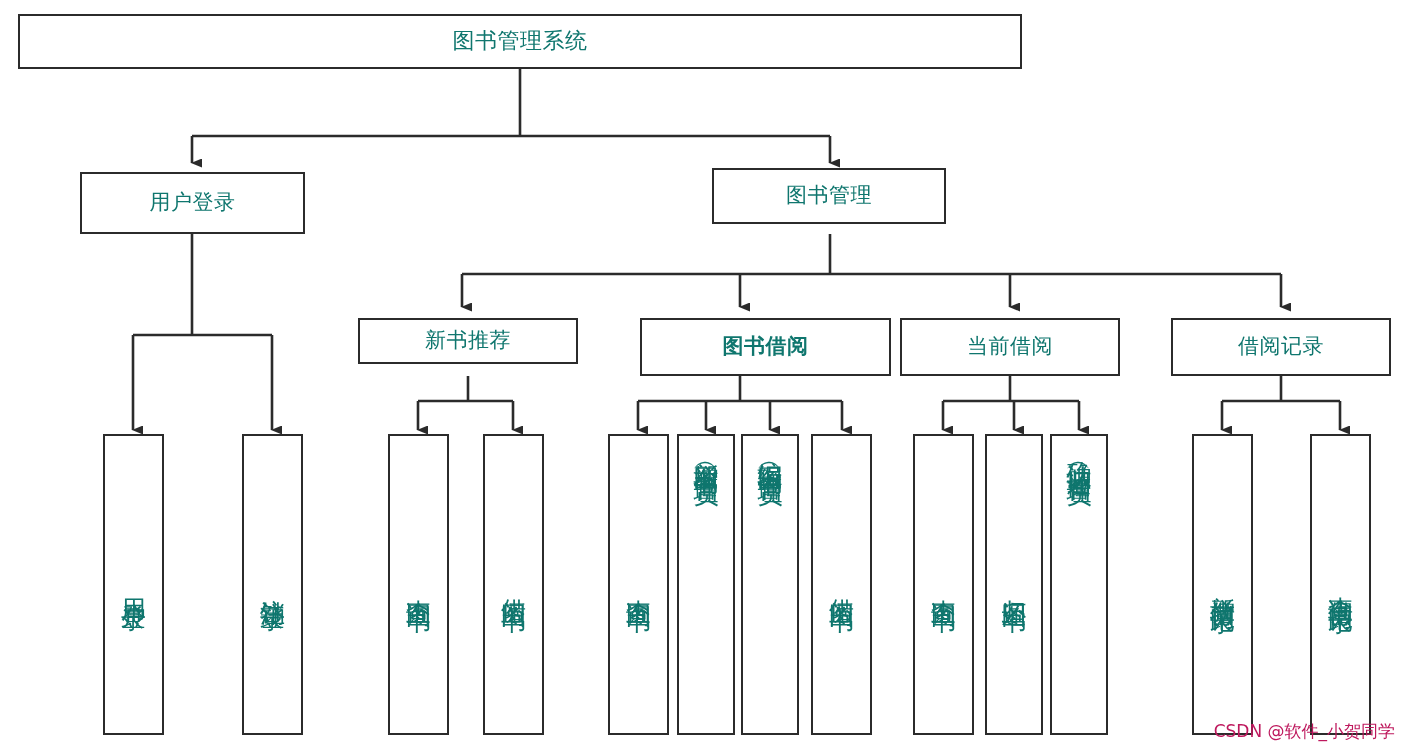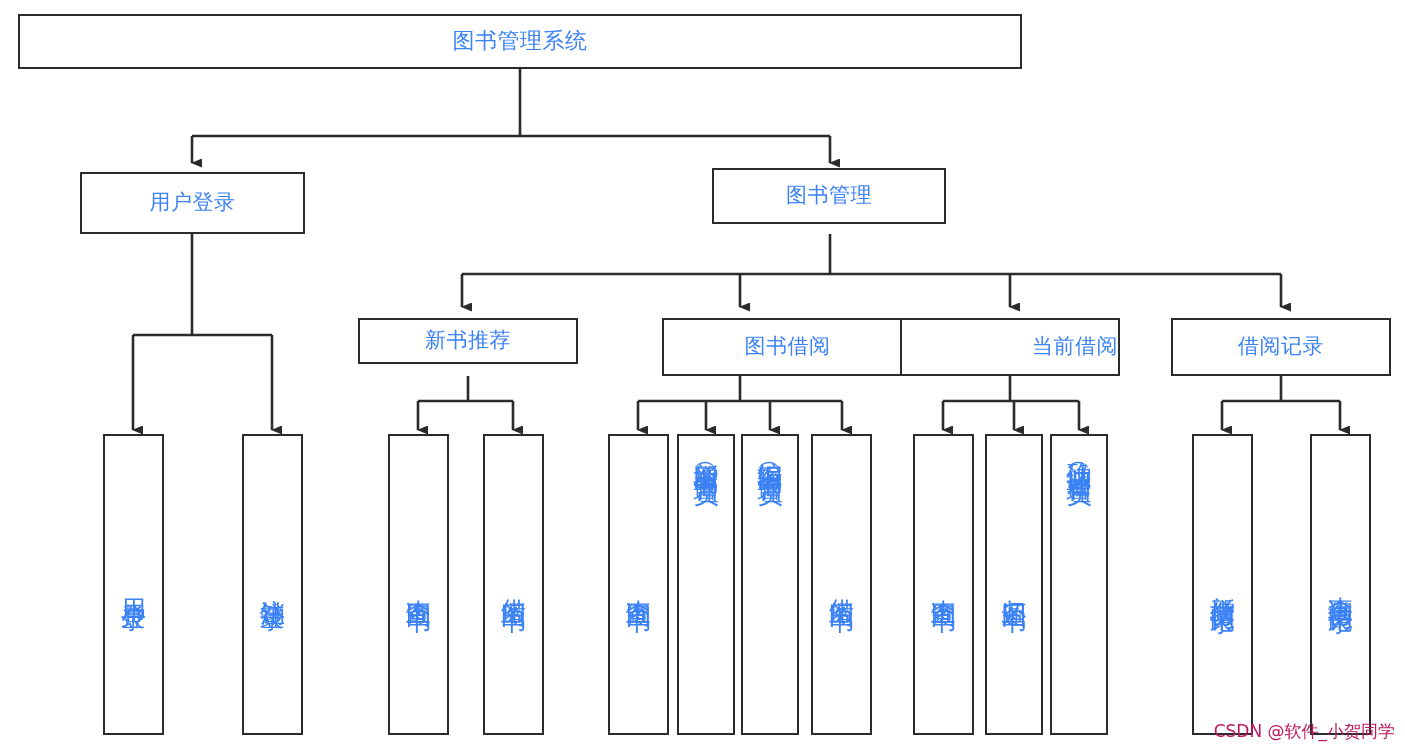--- a/index.html
+++ b/index.html
@@ -11,21 +11,21 @@
   #edge-layer{position:absolute;left:0;top:0;width:1405px;height:747px;}
 
   .node{
     position:absolute;
     box-sizing:border-box;
     background:#ffffff;
     border:2px solid #2b2b2b;
     display:flex;
     align-items:center;
     justify-content:center;
-    color:#3b82f6;
+    color:#0f766e;
     z-index:2;
   }
   .node .label{
     white-space:nowrap;
     line-height:1.12;
   }
   .node.horiz .label{
     writing-mode:horizontal-tb;
     font-size:21px;
     letter-spacing:0.5px;
@@ -121,24 +121,24 @@
   <div class="node horiz" style="left:80px;top:172px;width:225px;height:62px;">
     <span class="label">用户登录</span>
   </div>
   <div class="node horiz" style="left:712px;top:168px;width:234px;height:56px;">
     <span class="label">图书管理</span>
   </div>
 
   <div class="node horiz" style="left:358px;top:318px;width:220px;height:46px;">
     <span class="label">新书推荐</span>
   </div>
-  <div class="node horiz" style="left:662px;top:318px;width:251px;height:58px;">
+  <div class="node horiz" style="left:640px;top:318px;width:251px;height:58px;font-weight:bold;">
     <span class="label">图书借阅</span>
   </div>
-  <div class="node horiz" style="left:900px;top:318px;width:220px;height:58px;justify-content:flex-end;">
+  <div class="node horiz" style="left:900px;top:318px;width:220px;height:58px;">
     <span class="label">当前借阅</span>
   </div>
   <div class="node horiz" style="left:1171px;top:318px;width:220px;height:58px;">
     <span class="label">借阅记录</span>
   </div>
 
   <div class="node vert mid" style="left:103px;top:434px;width:61px;height:301px;">
     <span class="label">用户登录</span>
   </div>
   <div class="node vert mid" style="left:242px;top:434px;width:61px;height:301px;">

